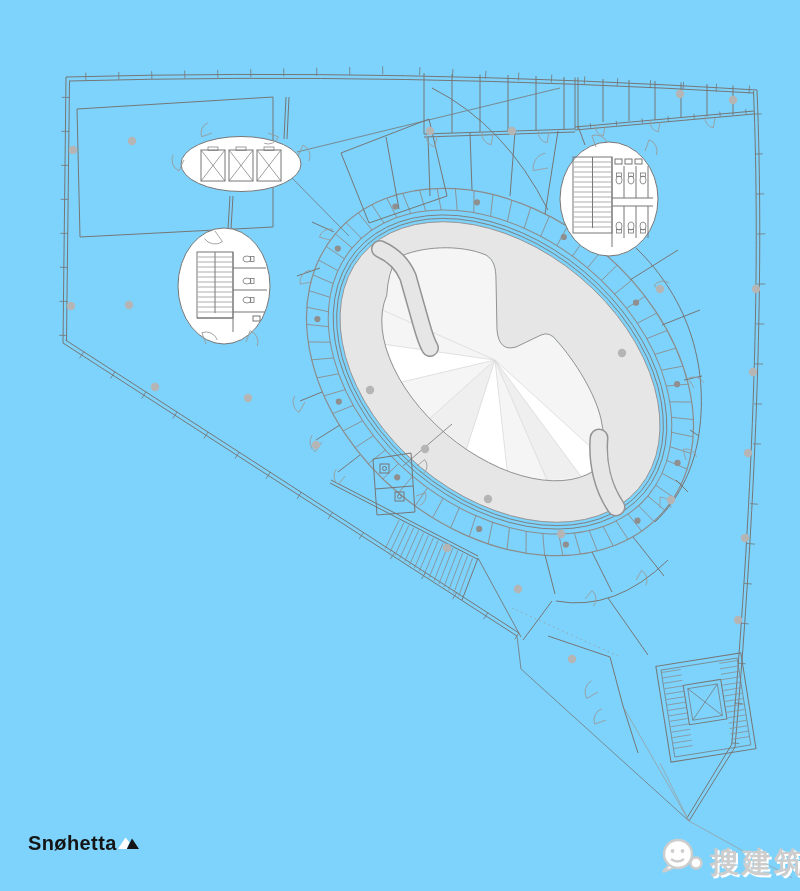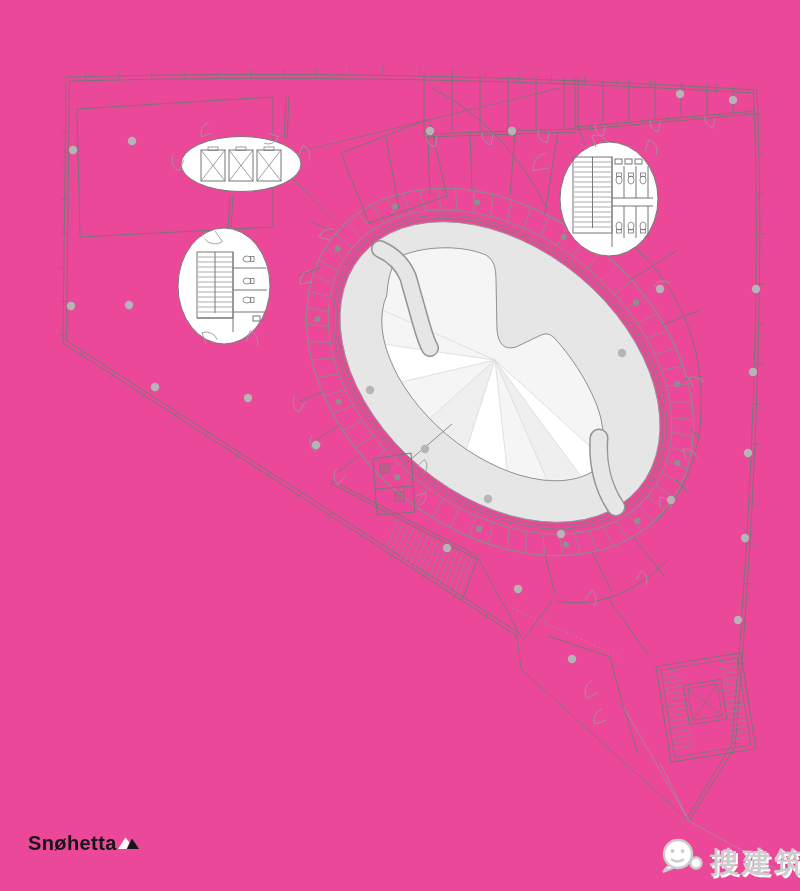--- a/index.html
+++ b/index.html
@@ -1,16 +1,16 @@
 <!DOCTYPE html>
 <html><head>
 <meta charset="utf-8">
 <style>
   html,body{margin:0;padding:0;background:#ffffff;}
-  .canvas{position:relative;width:800px;height:891px;background:#ec4899;overflow:hidden;
+  .canvas{position:relative;width:800px;height:891px;background:#7dd3fc;overflow:hidden;
           font-family:"Liberation Sans", sans-serif;}
   svg{position:absolute;left:0;top:0;}
   text{user-select:none;}
   .logo-text{font-family:"Liberation Sans", sans-serif;font-size:20px;font-weight:600;letter-spacing:0.4px;}
   .wm-text{font-family:"Liberation Sans", sans-serif;font-size:29px;font-weight:700;letter-spacing:3px;}
 </style>
 </head>
 <body>
 
 <div class="canvas">

